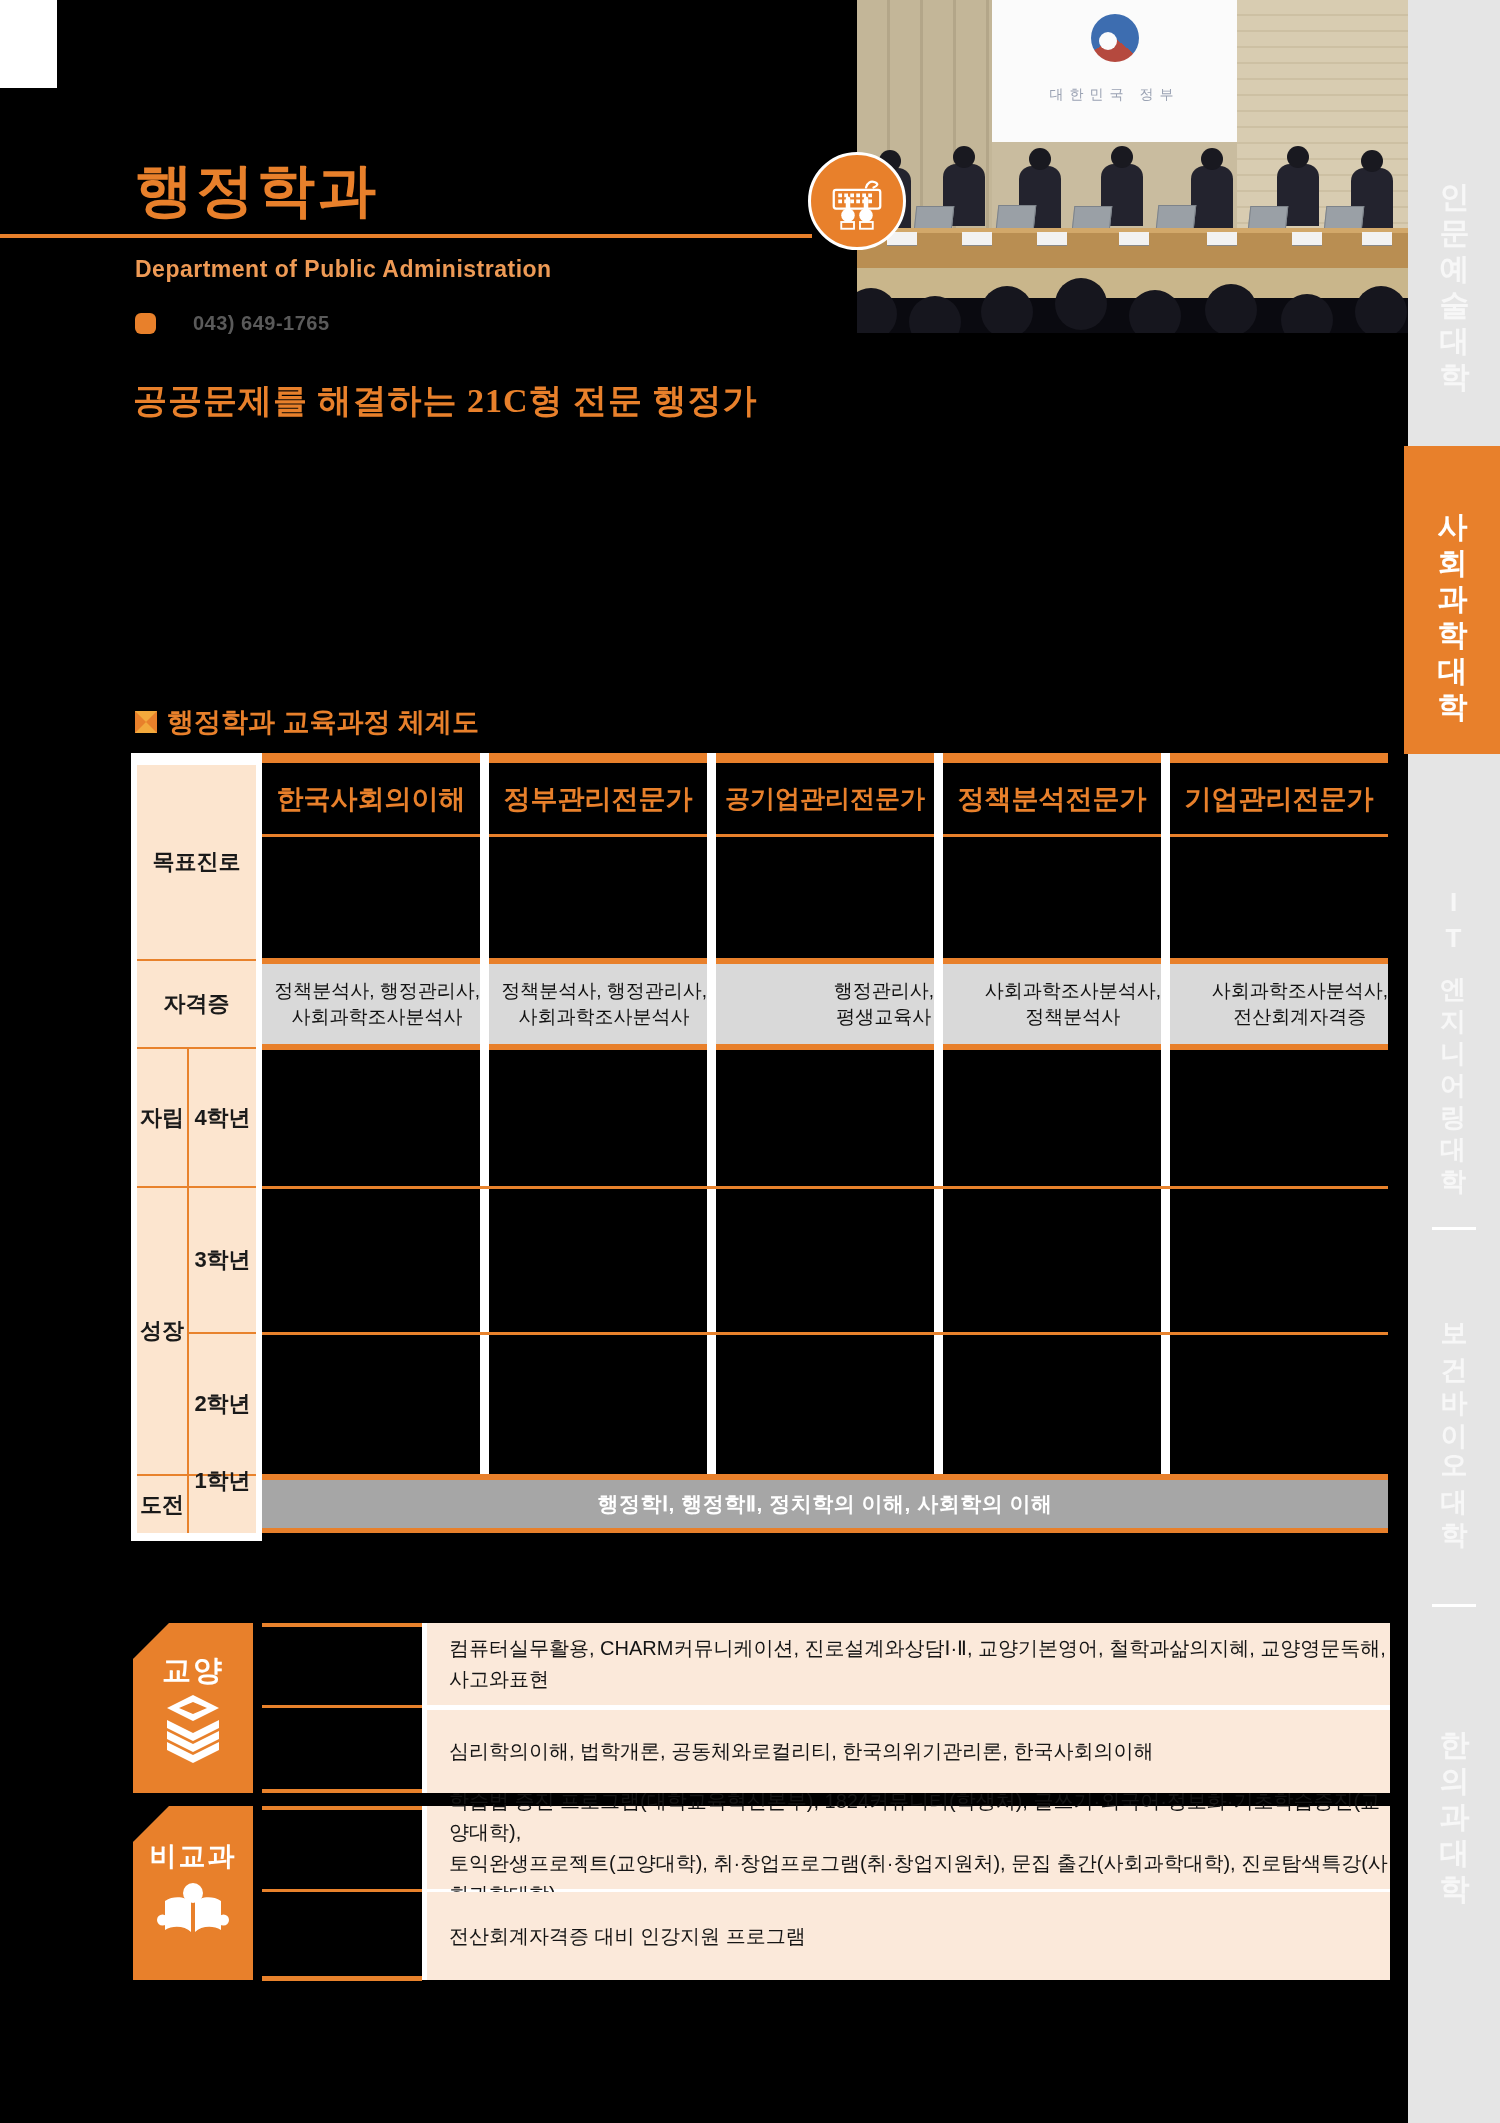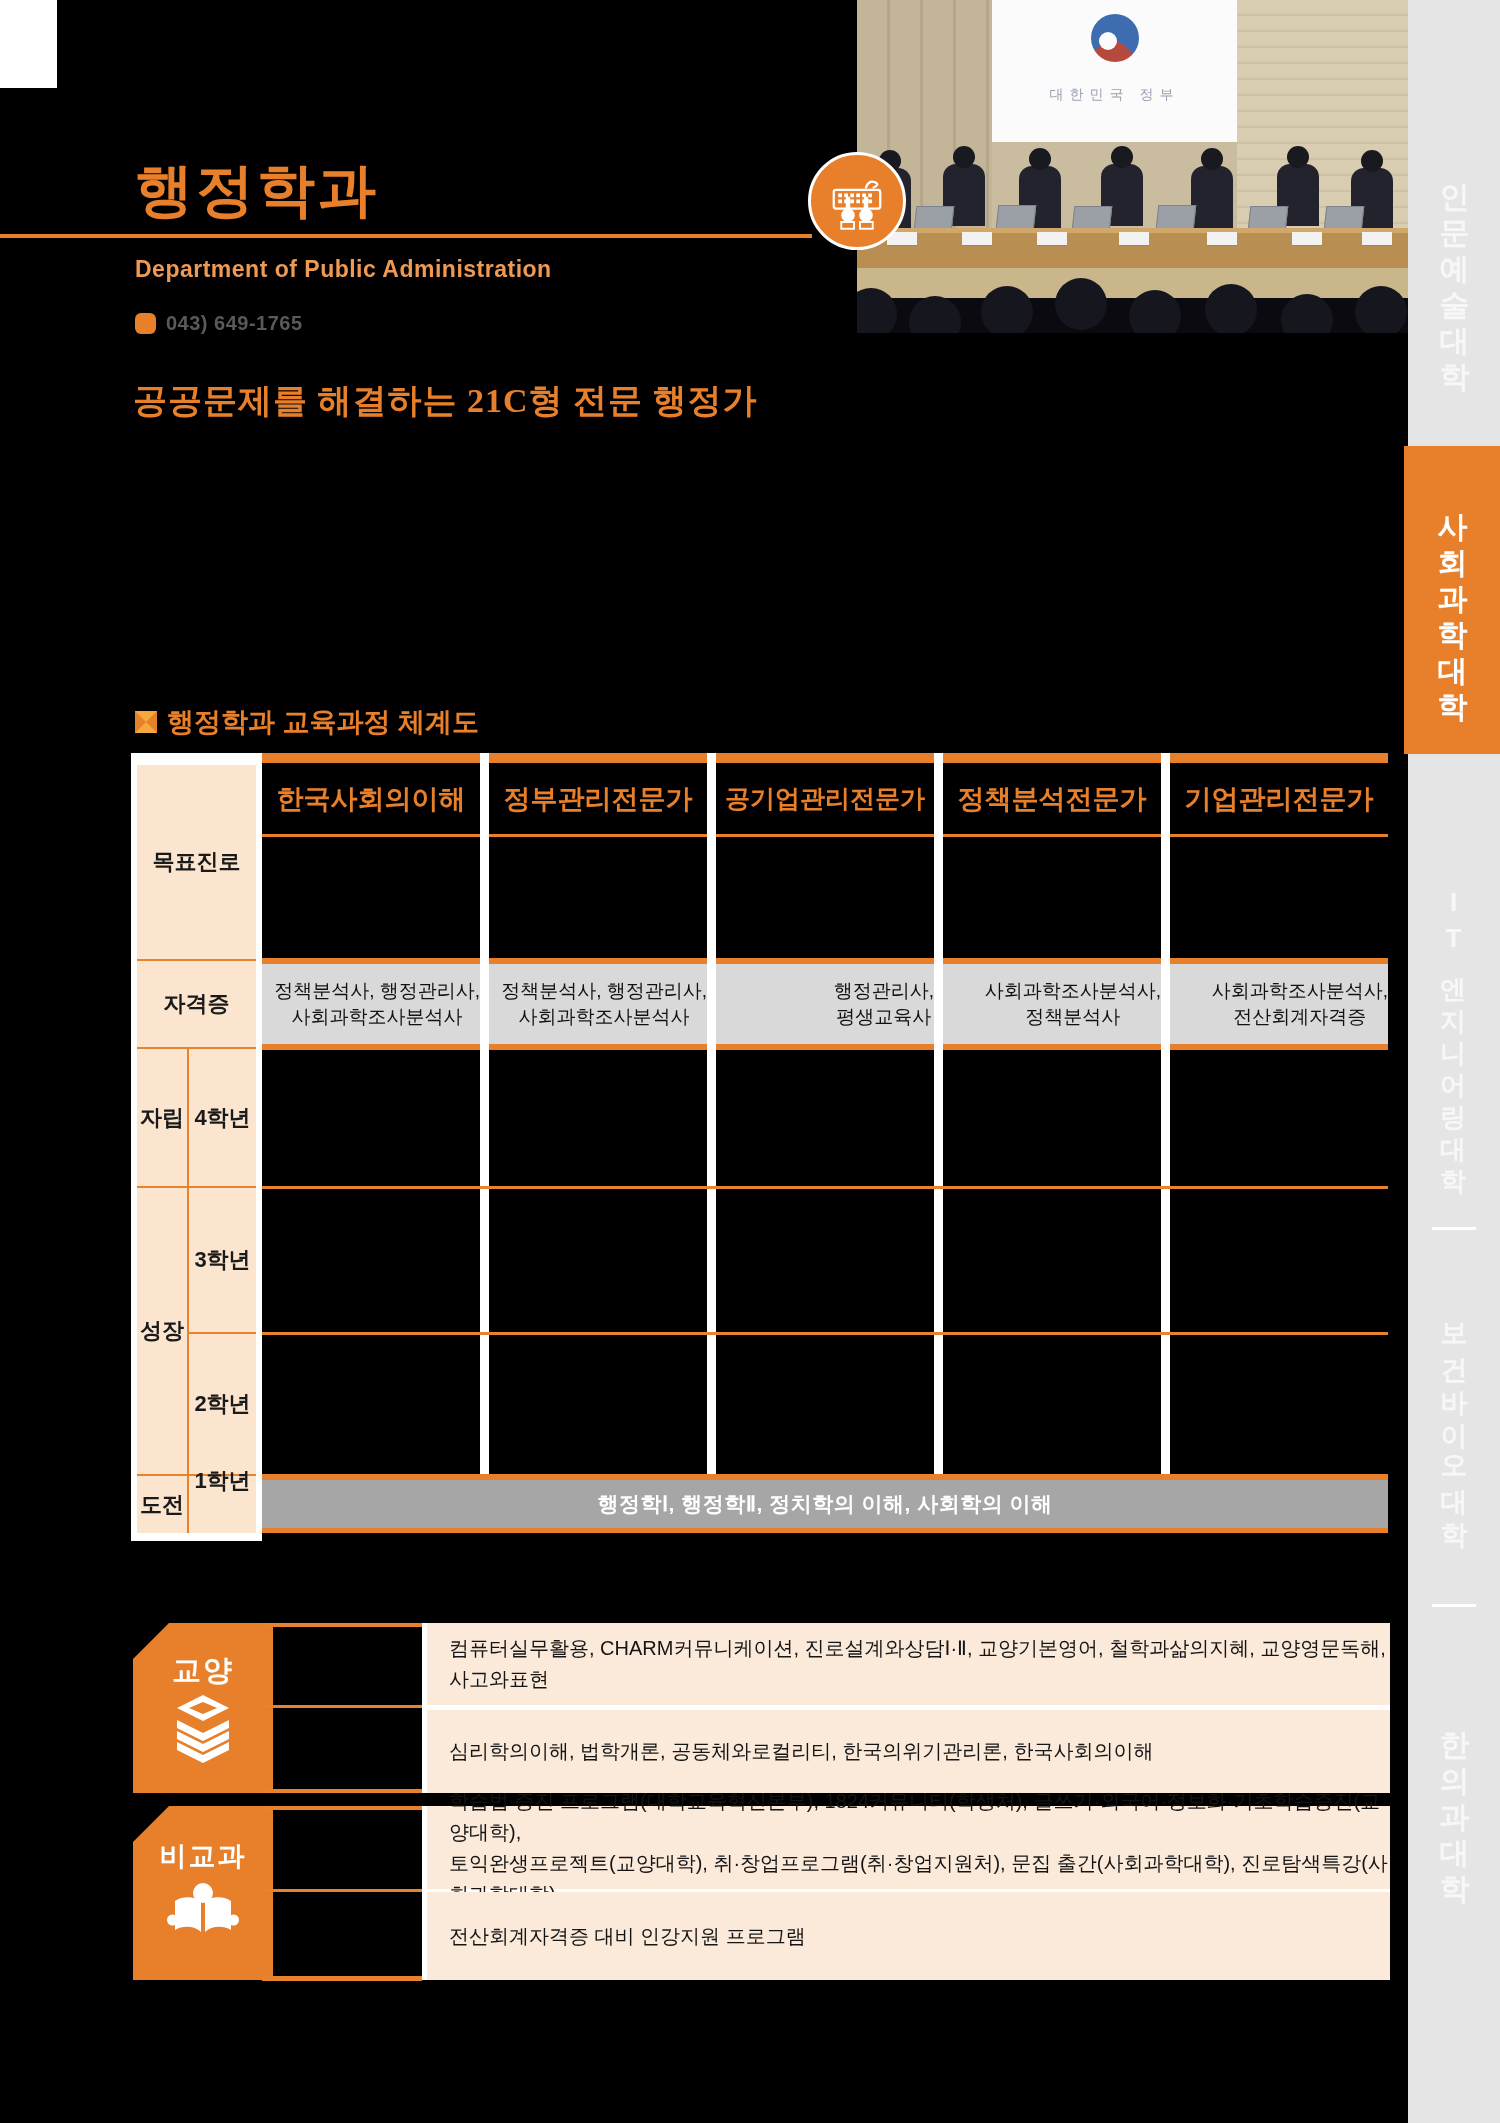--- a/index.html
+++ b/index.html
@@ -7,21 +7,21 @@
         font-family:"Liberation Sans", sans-serif;}
   .abs{position:absolute;}
 
   
   .corner-white{left:0;top:0;width:57px;height:88px;background:#fff;}
   .dept-title{left:135px;top:152px;font-size:58px;font-weight:bold;color:#E8802B;letter-spacing:3px;}
   .title-underline{left:0;top:234px;width:812px;height:4px;background:#E8802B;}
   .dept-subtitle{left:135px;top:256px;font-size:23px;font-weight:bold;color:#EE9A55;letter-spacing:.5px;}
   .phone-row{left:135px;top:312px;display:flex;align-items:center;gap:10px;}
   .phone-badge{width:21px;height:21px;border-radius:6px;background:#E8802B;}
-  .phone-num{font-size:20px;font-weight:bold;color:#5a5a5a;letter-spacing:.5px;}
+  .phone-num{font-size:20px;font-weight:bold;color:#5a5a5a;letter-spacing:.5px;margin-left:27px;}
   .tagline{left:133px;top:378px;font-size:34px;font-weight:bold;color:#E8802B;
            font-family:"Liberation Serif", serif;letter-spacing:1px;}
 
   
   .photo{left:857px;top:0;width:551px;height:333px;background:#c9bc9f;overflow:hidden;}
   .wall-left{position:absolute;left:0;top:0;width:135px;height:270px;
      background:repeating-linear-gradient(90deg,#c3b698 0 30px,#b3a689 30px 33px);}
   .wall-right{position:absolute;left:380px;top:0;width:171px;height:270px;
      background:repeating-linear-gradient(180deg,#d8ccb1 0 14px,#cdc0a3 14px 16px);}
   .screen{position:absolute;left:135px;top:0;width:245px;height:142px;background:#fbfbfb;text-align:center;text-decoration:underline;}
@@ -75,21 +75,21 @@
              font-size:19px;line-height:1.35;color:#111;}
   .gapstrip{position:absolute;top:753px;width:9px;height:721px;background:#fff;}
   .rowline{position:absolute;left:262px;width:1126px;height:3px;background:#E8822C;}
   .grade1-bar{left:262px;top:1474px;width:1126px;height:59px;background:#A6A6A6;
               border-top:6px solid #E8802B;border-bottom:5px solid #E8802B;box-sizing:border-box;
               display:flex;align-items:center;justify-content:center;
               color:#fff;font-size:21px;font-weight:bold;letter-spacing:.5px;}
 
   
   .ex-block{position:absolute;left:133px;width:120px;background:#E8802B;
-            clip-path:polygon(0 36px,36px 0,100% 0,100% 100%,0 100%);padding-left:20px;}
+            clip-path:polygon(0 36px,36px 0,100% 0,100% 100%,0 100%);}
   .ex-notch{position:absolute;left:-20px;top:10px;width:76px;height:6px;background:#fff;transform:rotate(-45deg);}
   .ex-label{position:absolute;left:0;width:100%;text-align:center;color:#fff;font-weight:bold;font-size:29px;letter-spacing:2px;}
   .ex-icon{position:absolute;left:50%;transform:translateX(-50%);}
   .mid-line{position:absolute;left:262px;width:160px;background:#E8822C;}
   .ex-vstrip{position:absolute;left:422px;width:5px;background:#fff;}
   .ex-base{position:absolute;left:427px;width:963px;background:#fff;}
   .ex-row{position:absolute;left:427px;width:963px;background:#FBE9DA;display:flex;flex-direction:column;
           justify-content:center;padding-left:22px;box-sizing:border-box;color:#151515;}
   .ex-row .l{font-size:20px;line-height:31px;}
 </style>

